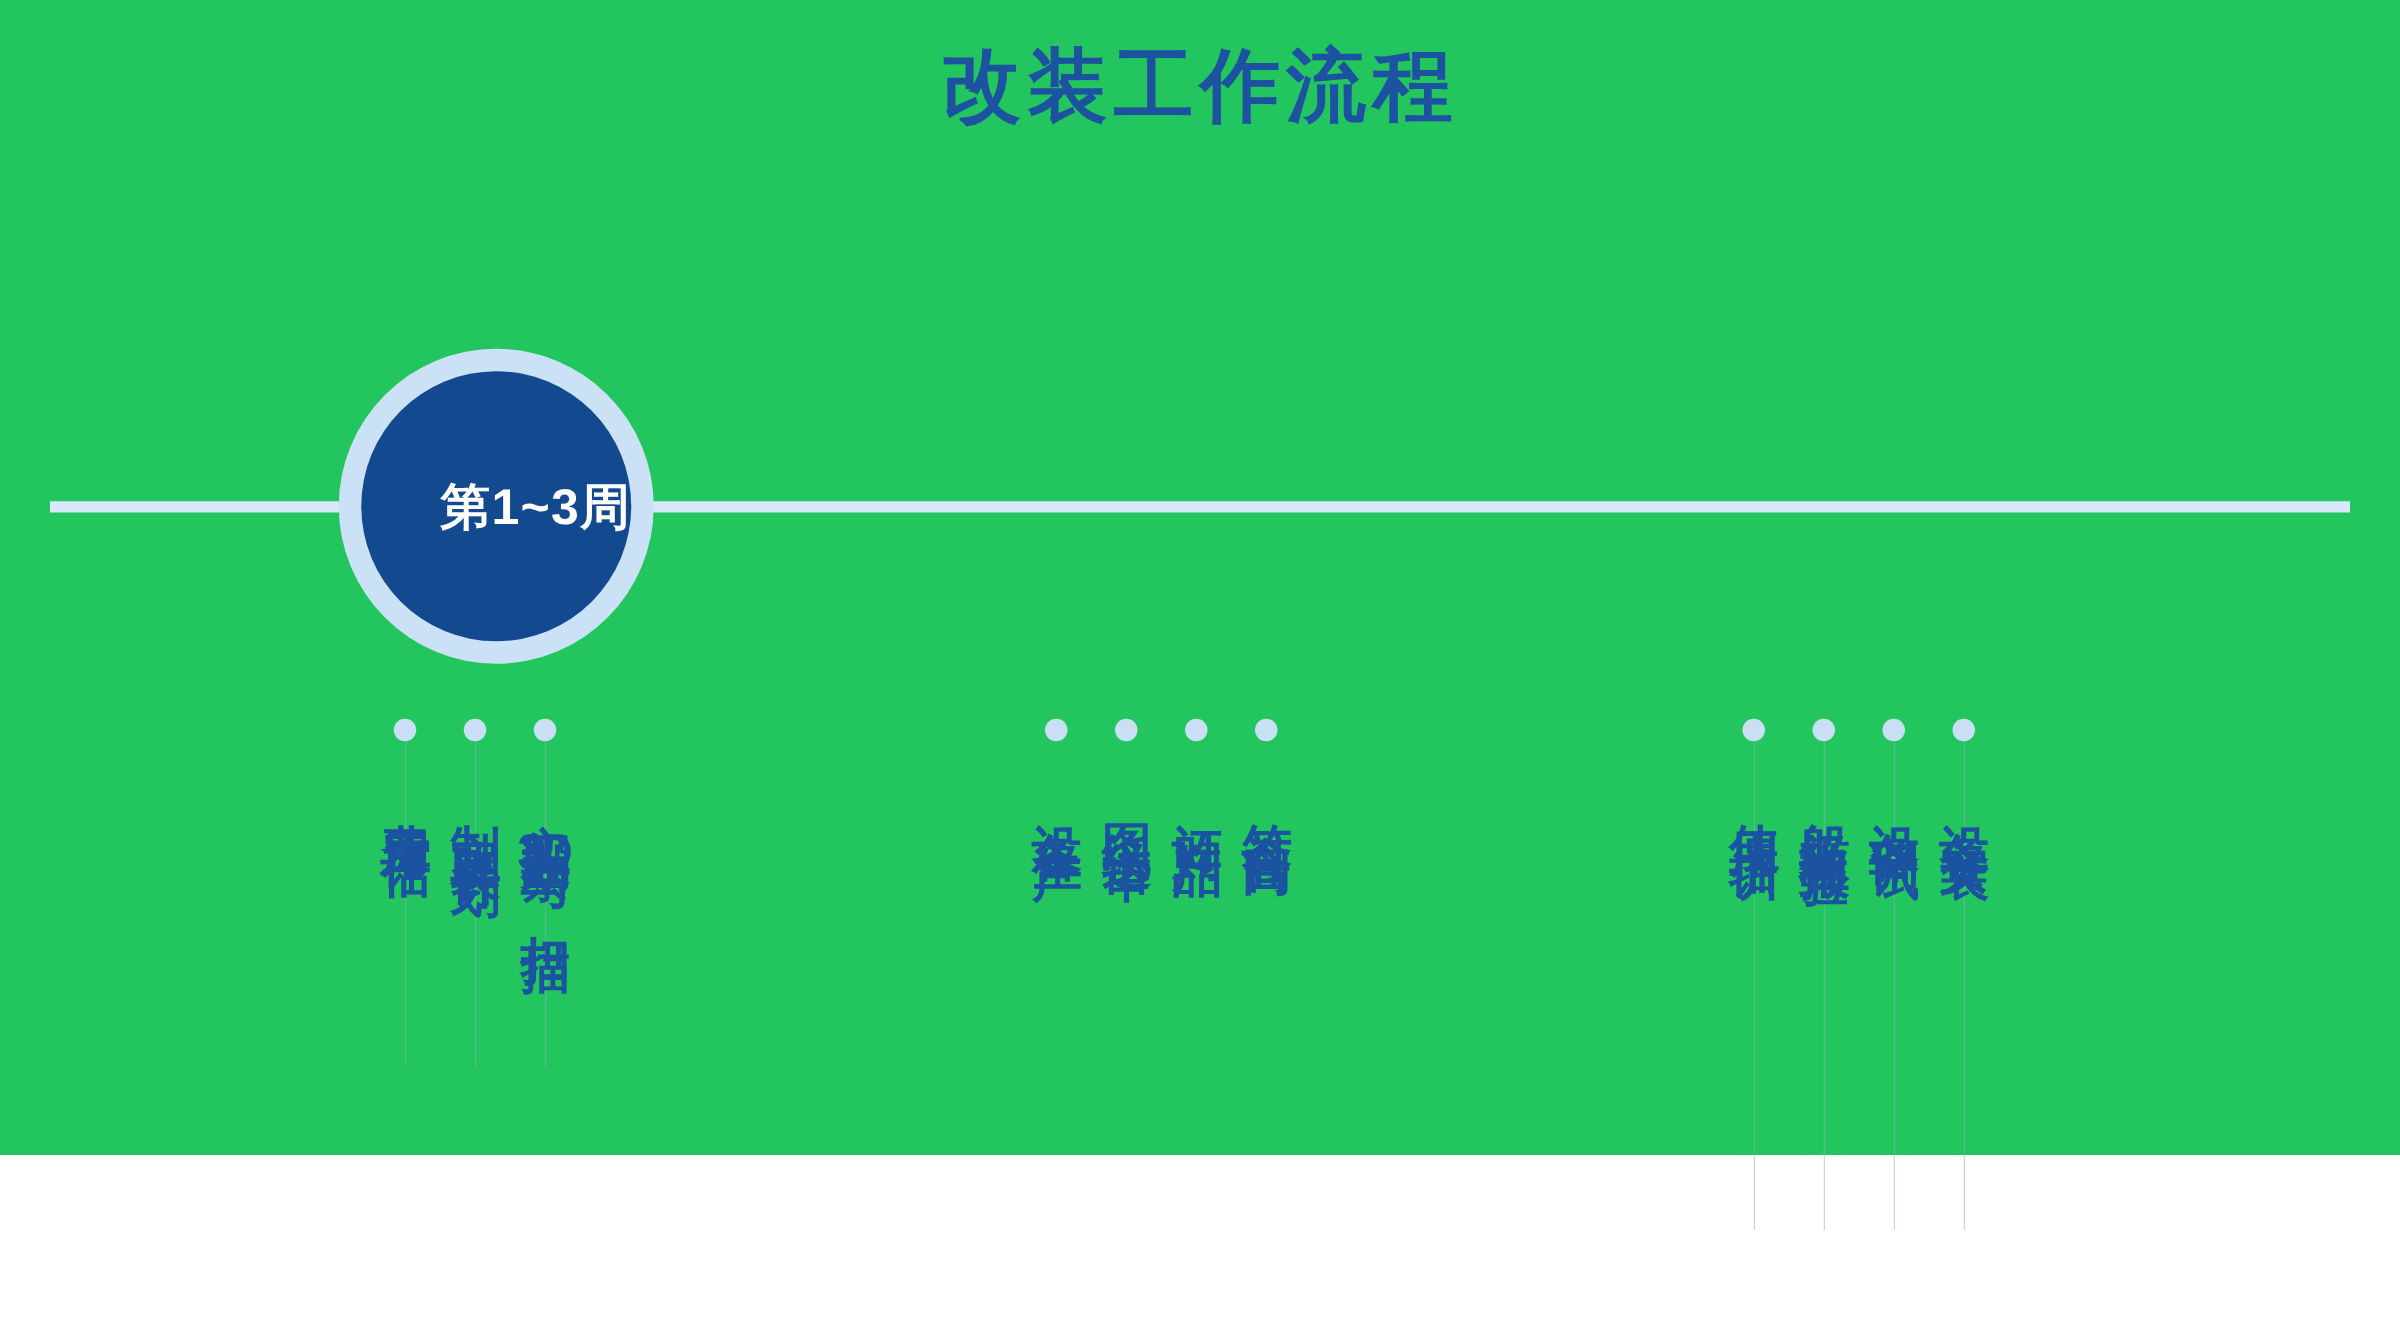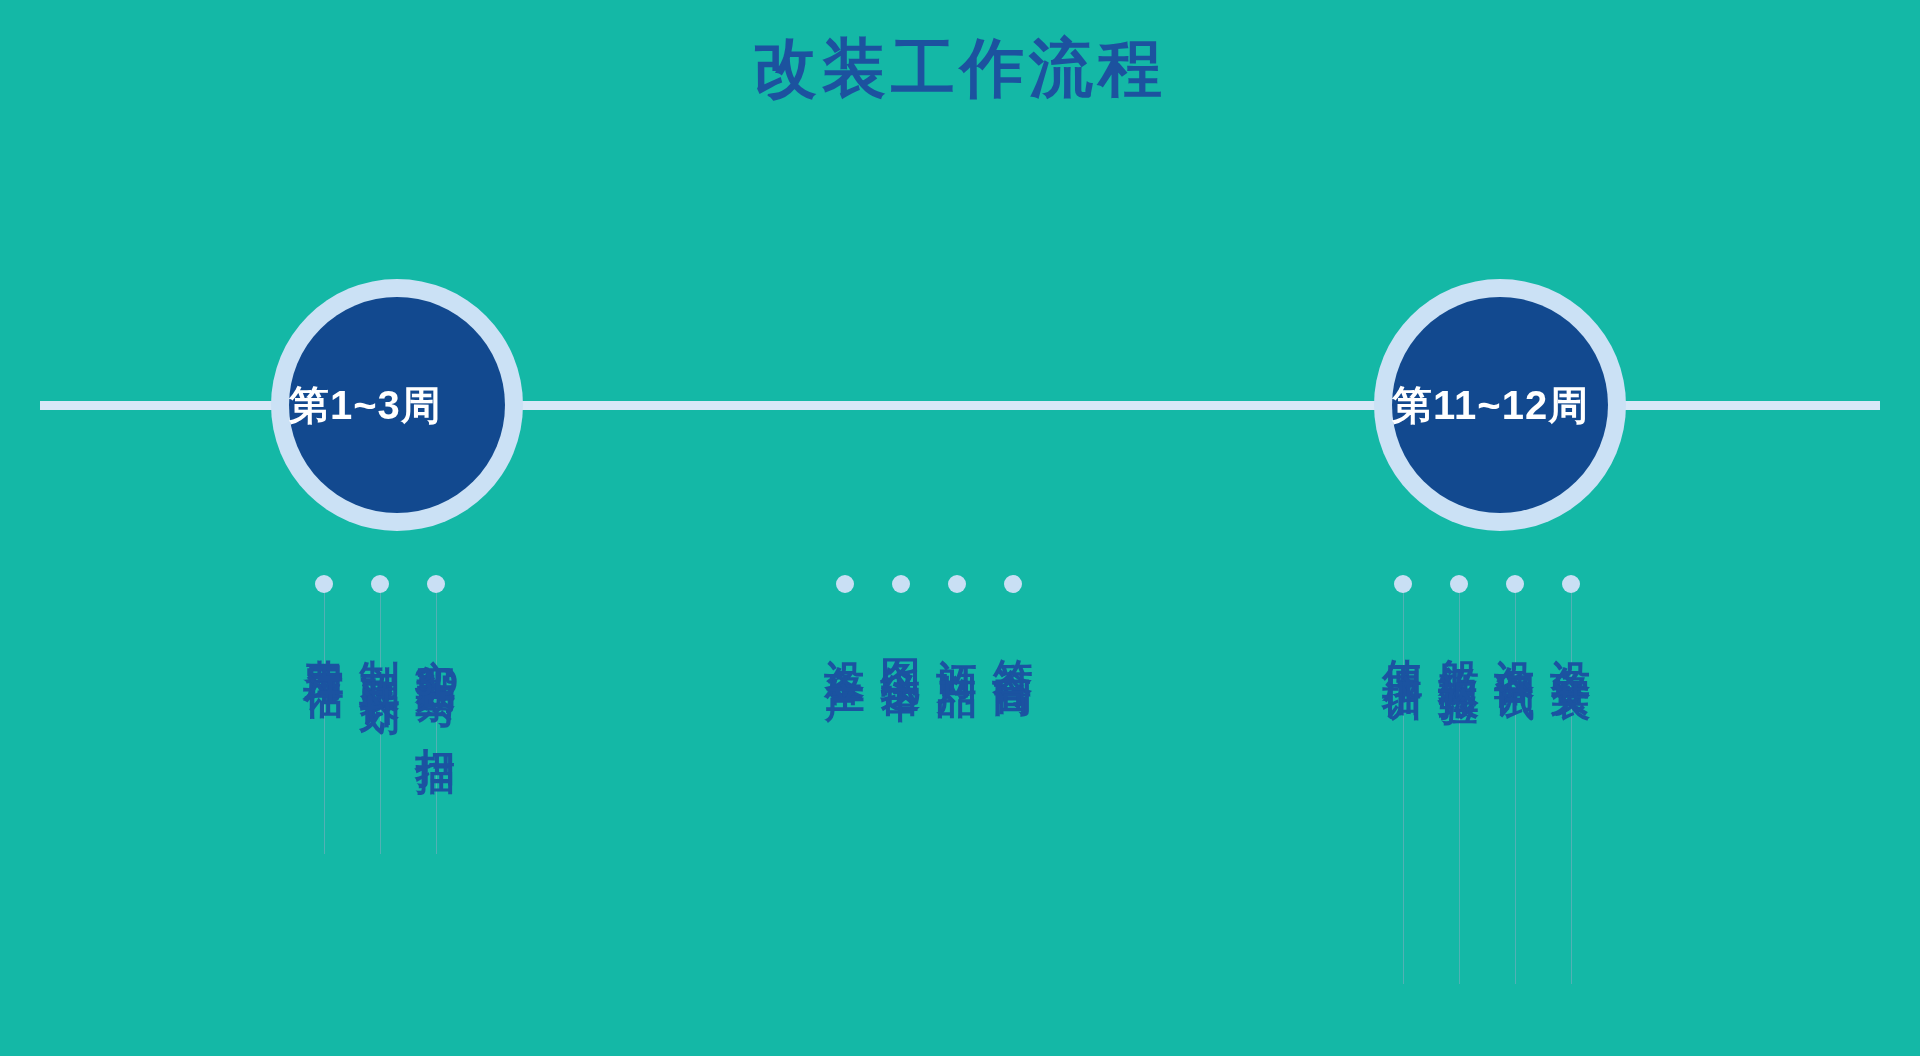--- a/index.html
+++ b/index.html
@@ -12,21 +12,21 @@
     --week-text:#FFFFFF;
     --leader:#8FA9C4;
   }
   *{box-sizing:border-box;}
   html,body{margin:0;padding:0;}
   body{
     width:1920px;height:1056px;background:#ffffff;
     font-family:"Liberation Sans",sans-serif;
     overflow:hidden;
   }
-  .canvas{position:relative;width:1920px;height:1056px;background:#14b8a6;text-decoration:underline;}
+  .canvas{position:relative;width:1920px;height:924px;background:#22c55e;text-decoration:underline;}
 
   .title{
     position:absolute;top:30px;left:0;right:0;
     text-align:center;
     font-size:64px;line-height:1.2;font-weight:700;
     letter-spacing:5px;
     color:var(--title-blue);
   }
 
   .timeline{
@@ -41,21 +41,21 @@
     z-index:1;
   }
   .circle-outer{
     width:252px;height:252px;border-radius:50%;
     background:var(--circle-ring);
     display:flex;align-items:center;justify-content:center;
   }
   .circle-inner{
     width:216px;height:216px;border-radius:50%;
     background:var(--circle-fill);
-    display:flex;align-items:center;justify-content:flex-start;
+    display:flex;align-items:center;justify-content:flex-end;
   }
   .week{
     color:var(--week-text);
     font-size:40px;font-weight:600;
     letter-spacing:1px;white-space:nowrap;
   }
 
   .stage-detail{
     position:absolute;top:575px;transform:translateX(-50%);
     display:flex;flex-direction:row-reverse;
@@ -138,27 +138,20 @@
       <div class="task-slot">
         <span class="dot"></span>
         <div class="vtext">图纸送审</div>
       </div>
       <div class="task-slot">
         <span class="dot"></span>
         <div class="vtext">设备生产</div>
       </div>
     </div>
 
-  <div class="milestone" style="left:1500px">
-    <div class="circle-outer">
-      <div class="circle-inner">
-        <span class="week">第11~12周</span>
-      </div>
-    </div>
-  </div>
   <div class="stage-detail with-leaders" style="left:1487px; --leader-h:400px">
       <div class="task-slot">
         <span class="dot"></span>
         <div class="vtext">设备安装</div>
       </div>
       <div class="task-slot">
         <span class="dot"></span>
         <div class="vtext">设备调试</div>
       </div>
       <div class="task-slot">

